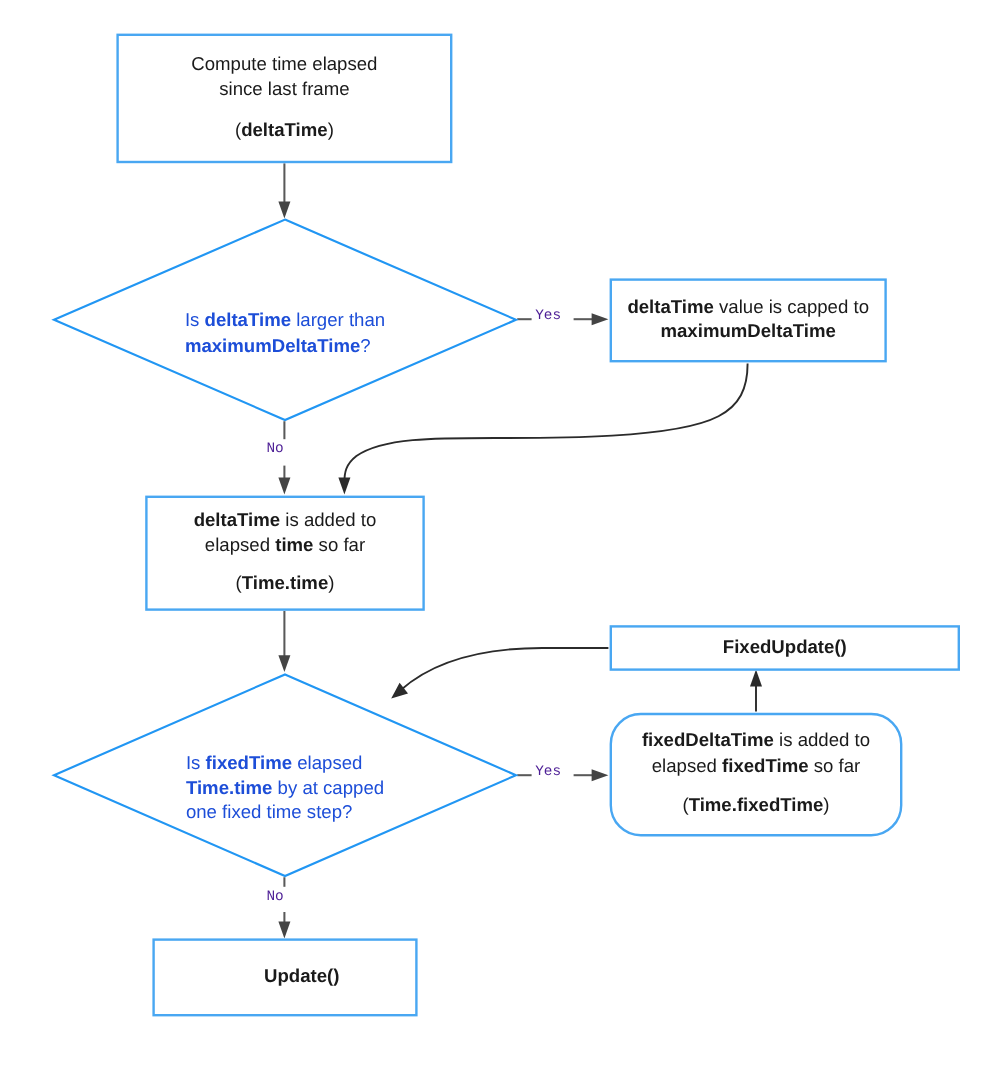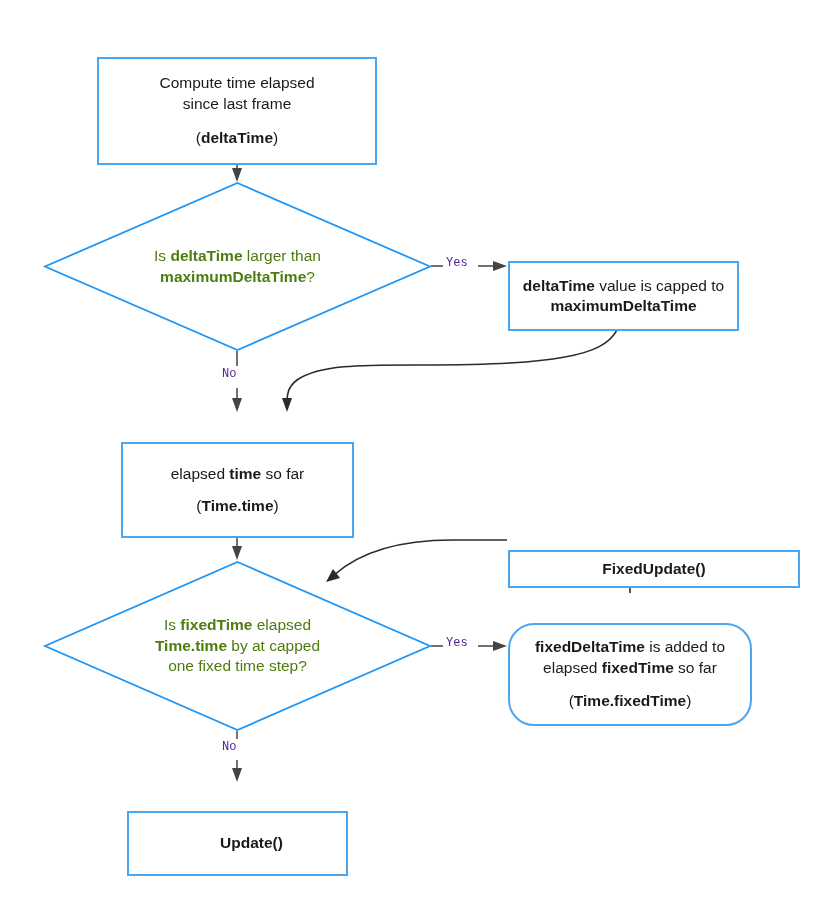--- a/index.html
+++ b/index.html
@@ -24,21 +24,20 @@
     position: absolute;
     box-sizing: border-box;
     display: flex;
     align-items: center;
     justify-content: center;
     text-align: center;
     line-height: 1.32;
     font-size: 15.5px;
     color: #1a1a1a;
     z-index: 3;
-    margin-top: 29px;
   }
   .proc {
     border: 2px solid #49a7f2;
     background: #ffffff;
   }
   .proc .inner {
     width: 100%;
     padding: 0 8px;
   }
   .lbl-b { font-weight: bold; }
@@ -50,30 +49,29 @@
   }
   .decision svg {
     position: absolute;
     left: 0;
     top: 0;
     overflow: visible;
   }
   .decision .dtext {
     position: absolute;
     left: 0;
-    top: 0;
+    top: 12px;
     width: 100%;
     height: 100%;
     display: flex;
     align-items: center;
     justify-content: center;
-    text-align: center;
     font-size: 15.5px;
     line-height: 1.34;
-    color: #4d7c0f;
+    color: #1d4ed8;
     pointer-events: none;
   }
 
   
   .edge-label {
     position: absolute;
     font-size: 12px;
     color: #4c1d95;
     background: transparent;
     z-index: 4;
@@ -183,20 +181,21 @@
 
   <div class="node proc" style="left:508px; top:232px; width:231px; height:70px;">
     <div class="inner">
       <div><span class="lbl-b">deltaTime</span><span> value is capped to</span></div>
       <div class="lbl-b">maximumDeltaTime</div>
     </div>
   </div>
 
   <div class="node proc" style="left:121px; top:413px; width:233px; height:96px;">
     <div class="inner" style="text-align:center">
+      <div><span class="lbl-b">deltaTime</span><span> is added to</span></div>
       <div><span>elapsed </span><span class="lbl-b">time</span><span> so far</span></div>
       <div style="height:12px"></div>
       <div><span>(</span><span class="lbl-b">Time.time</span><span>)</span></div>
     </div>
   </div>
 
   <div class="decision" style="left:44px; top:561px; width:387px; height:170px;">
     <svg width="387" height="170" viewBox="0 0 387 170" xmlns="http://www.w3.org/2000/svg">
       <polygon points="193.5,1 386,85 193.5,169 1,85" fill="#ffffff" stroke="#2196f3" stroke-width="1.8"></polygon>
     </svg>

